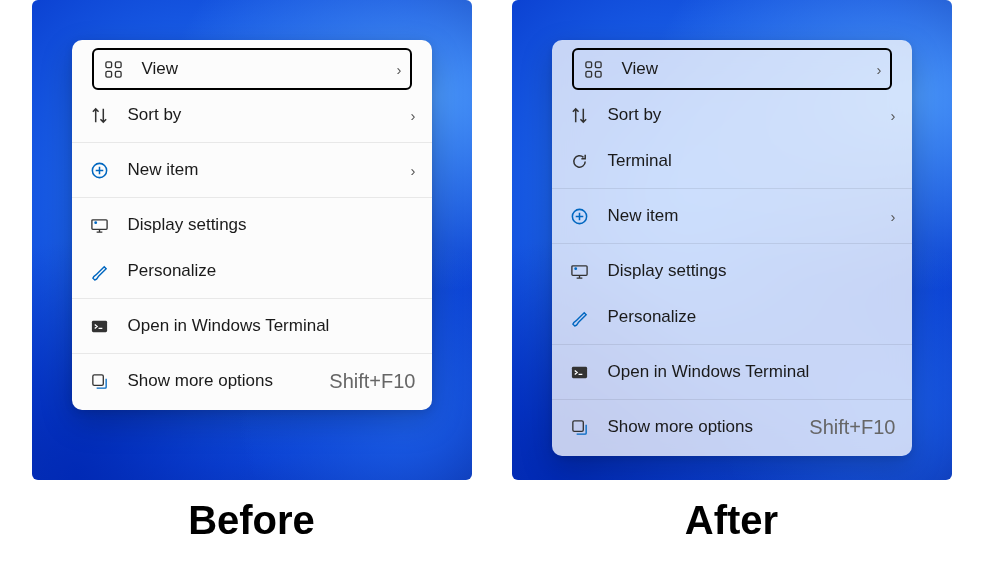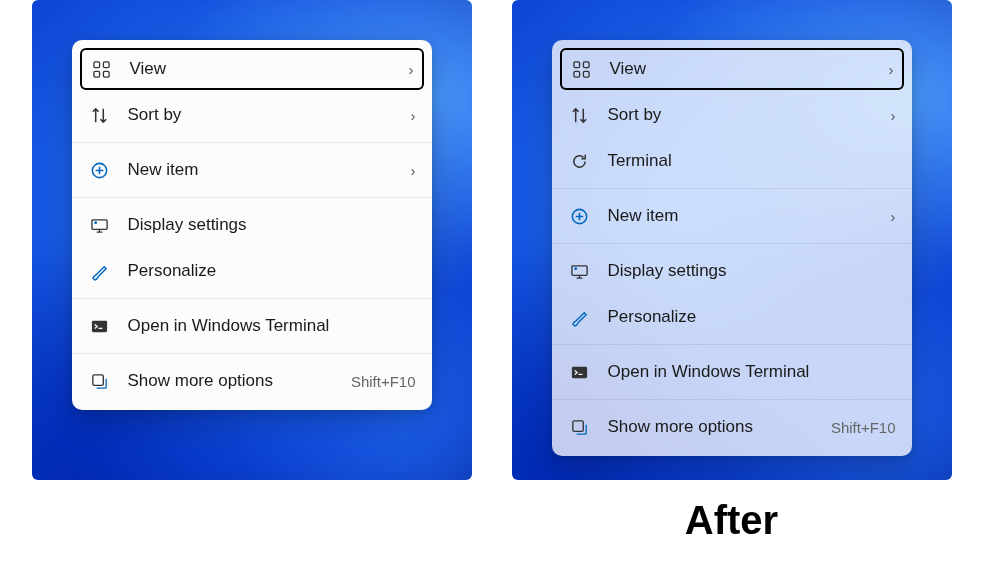--- a/index.html
+++ b/index.html
@@ -60,40 +60,40 @@
     display: flex;
     align-items: center;
     height: 46px;
     padding: 0 16px;
     font-size: 17px;
     color: #1a1a1a;
     cursor: default;
     position: relative;
   }
   .menu-item.highlighted {
-    margin: 2px 8px;
+    margin: 2px 20px;
     border: 2.5px solid #000;
     border-radius: 6px;
     height: 42px;
     padding: 0 8px;
   }
   .icon-box {
     width: 24px;
     height: 24px;
     display: flex;
     align-items: center;
     justify-content: center;
     margin-right: 16px;
     flex-shrink: 0;
     color: #333;
   }
   .icon-box svg { width: 19px; height: 19px; }
   .label { flex: 1; }
   .chevron { color: #555; font-size: 15px; }
-  .shortcut { color: #666; font-size: 15px; }
+  .shortcut { color: #666; font-size: 20px; }
   .separator {
     height: 1px;
     margin: 4px 0;
     background: rgba(0,0,0,0.08);
   }
 </style>
 </head>
 <body>
 
 <div class="container">
@@ -167,20 +167,21 @@
               <svg viewBox="0 0 20 20" fill="none" stroke="currentColor" stroke-width="1.4">
                 <rect x="3" y="3" width="11" height="11" rx="1.5"></rect>
                 <path d="M7 17h9a1 1 0 0 0 1-1V7" stroke="#0067c0"></path>
               </svg>
             </span>
             <span class="label">Show more options</span>
             <span class="shortcut">Shift+F10</span>
           </div>
         </div>
     </div>
+    <div class="caption">Before</div>
   </div>
   <div class="panel">
     <div class="wallpaper">
       <div class="context-menu acrylic" id="menu-after">
           <div class="menu-item highlighted">
             <span class="icon-box">
               <svg viewBox="0 0 20 20" fill="none" stroke="currentColor" stroke-width="1.4">
                 <rect x="2" y="2" width="6" height="6" rx="1.5"></rect>
                 <rect x="12" y="2" width="6" height="6" rx="1.5"></rect>
                 <rect x="2" y="12" width="6" height="6" rx="1.5"></rect>

